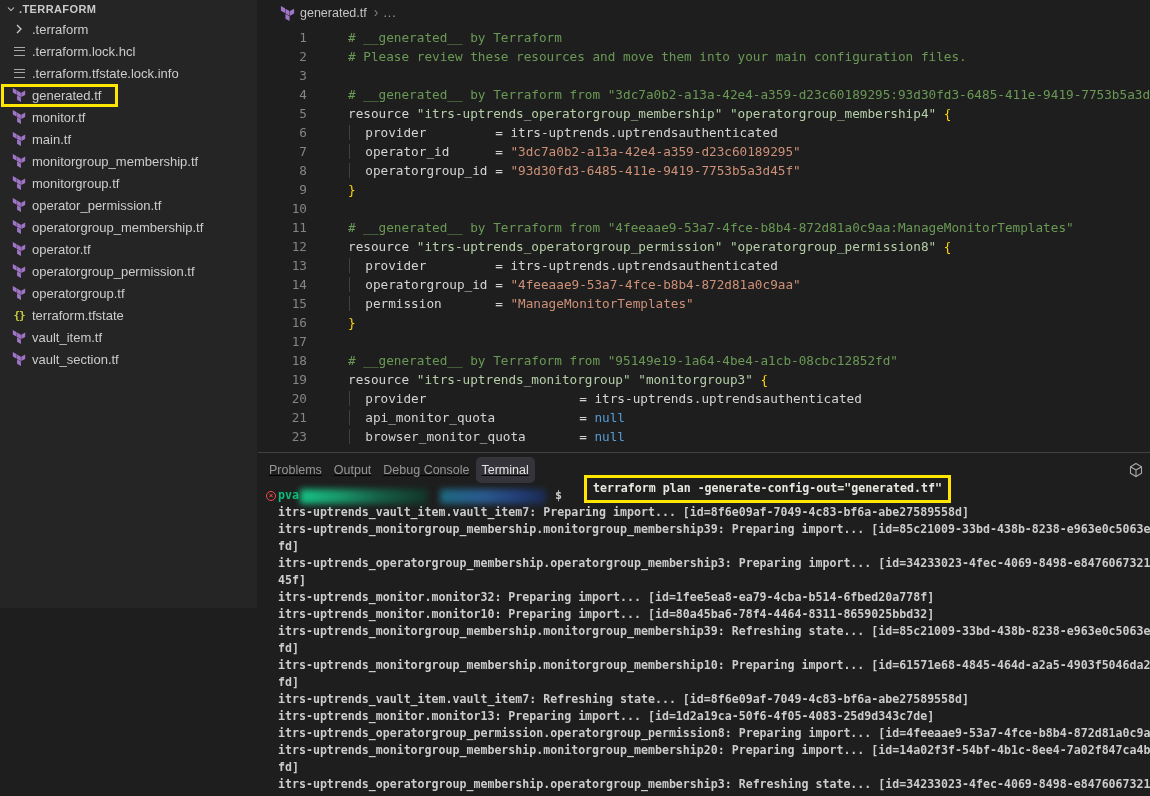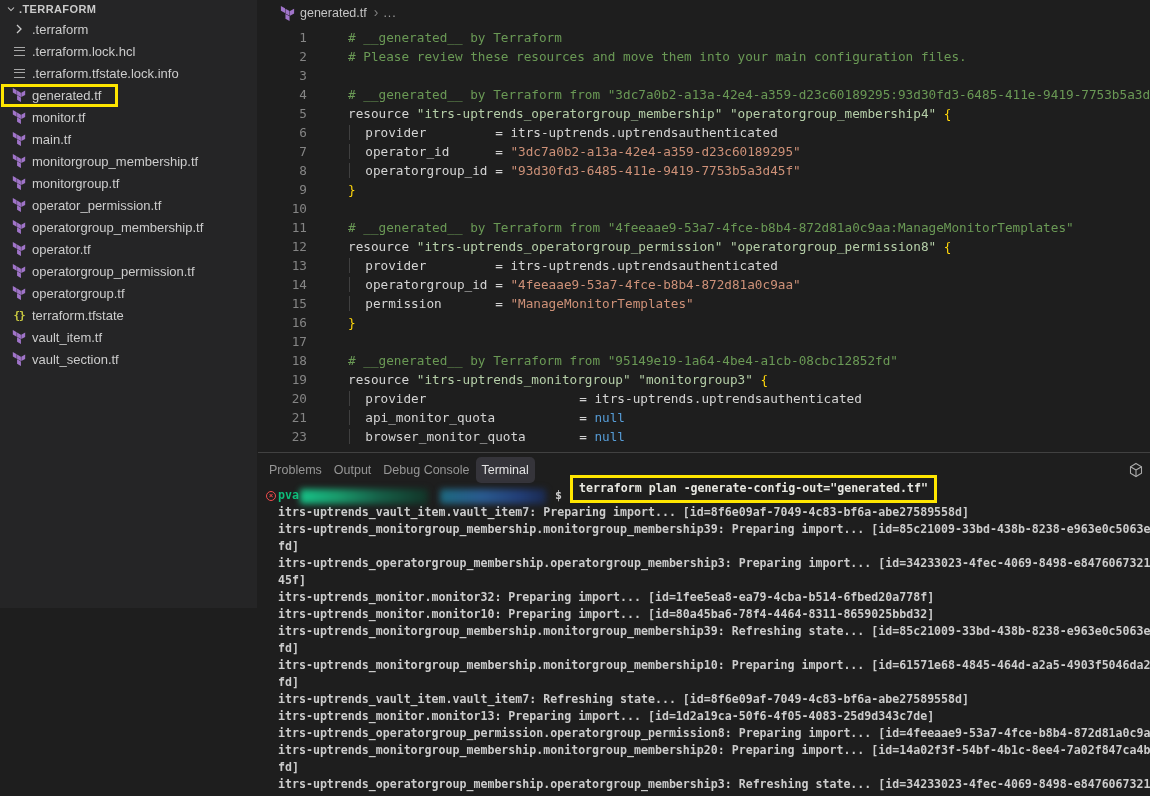--- a/index.html
+++ b/index.html
@@ -36,34 +36,34 @@
   .cm { color:var(--comment-green); }
   .kw { color:var(--code-text); }
   .lbl { color:var(--label-green); }
   .str { color:var(--string-orange); }
   .brc { color:var(--brace-gold); }
   .kc { color:var(--null-blue); }
   .op { color:var(--code-text); }
   .ind { border-left:1px solid #404040; margin-left:1px; }
   
   #panel { position:absolute; left:258px; top:452px; width:892px; height:344px; background:var(--editor-bg); border-top:1px solid var(--panel-border); }
-  .ptabs { height:34px; display:flex; align-items:center; padding-left:5px; position:relative; }
+  .ptabs { height:34px; display:flex; align-items:center; padding-left:5px; position:relative;text-decoration:underline; }
   .ptab { font-size:12.5px; color:var(--tab-inactive); margin-right:0; padding:6px; border-radius:5px; cursor:pointer; }
   .ptab.active { background:var(--tab-active-bg); color:#e3e3e3; }
   .panel-icons { position:absolute; right:6px; top:9px; }
   
   .term { position:relative; padding-left:20px; font-family:"DejaVu Sans Mono",monospace; font-size:11.6px; line-height:17px; color:var(--terminal-text); font-weight:bold; }
   .trow { height:17px; white-space:pre; overflow:visible; }
   .prompt { display:flex; align-items:flex-end; position:relative; }
   .errdot { position:absolute; left:-12px; top:4px; width:10px; height:10px; border:1.3px solid var(--error-red); border-radius:50%; color:var(--error-red); font-size:7px; line-height:7px; text-align:center; font-family:"Liberation Sans",sans-serif; }
   .puser { color:var(--prompt-green); font-weight:bold; }
   .blurg { width:128px; height:15px; margin-left:1px; background:linear-gradient(90deg,#17c287,#19996b 30%,#166048 62%,#123428); border-radius:3px; filter:blur(3px); flex:none; }
   .blurb { width:106px; height:15px; margin-left:12px; margin-right:9px; background:linear-gradient(90deg,#1d697f,#2a5a8f 40%,#223e77 75%,#1a2a50); border-radius:3px; filter:blur(3px); flex:none; }
   .dollar { color:#cccccc; }
-  .cmdbox { display:inline-block; border:3px solid var(--annotation-yellow); padding:2px 6px 3px; margin-left:8px; color:#e8e8e2; position:relative; top:-1px; z-index:3; background:var(--editor-bg); }
+  .cmdbox { display:inline-block; border:3px solid var(--annotation-yellow); padding:2px 6px 3px; margin-left:22px; color:#e8e8e2; position:relative; top:-1px; z-index:3; background:var(--editor-bg); }
 </style>
 </head>
 <body>
 
 <aside id="sidebar">
   <div class="section-header">
     <svg class="twisty" viewBox="0 0 16 16">
         <path d="M4 6l4 4 4-4" fill="none" stroke="#cccccc" stroke-width="1.4"></path>
       </svg>
     <span>.TERRAFORM</span>

